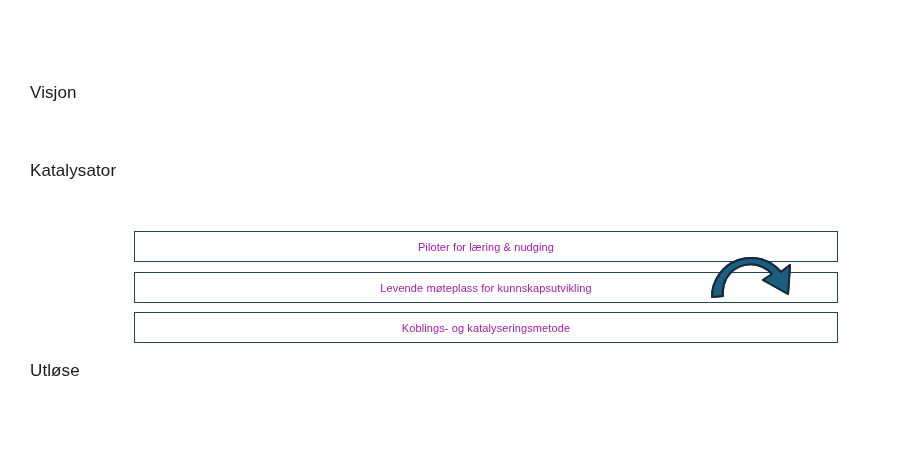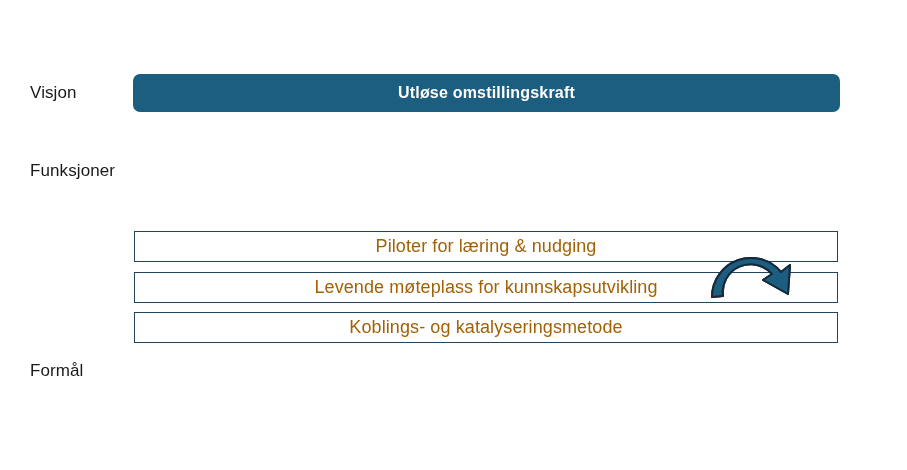--- a/index.html
+++ b/index.html
@@ -94,22 +94,22 @@
     height: 31px;
     background: #ffffff;
     border: 1.6px solid #22455c;
     box-sizing: border-box;
     display: flex;
     align-items: center;
     justify-content: center;
   }
   .init-text {
     font-family: "Liberation Sans", sans-serif;
-    font-size: 18px;
-    color: #a16207;
+    font-size: 11px;
+    color: #a21caf;
     letter-spacing: 0.1px;
   }
   #init-box-0 { top: 231px; }
   #init-box-1 { top: 272px; }
   #init-box-2 { top: 312px; }
 
   
   #cycle-icon {
     position: absolute;
     left: 702px;
@@ -120,28 +120,25 @@
   }
   #cycle-icon svg { display: block; }
 </style>
 </head>
 <body>
 
 <div id="canvas">
 
   <div class="row-label" id="label-visjon">Visjon</div>
 
-  <div class="row-label" id="label-funksjoner">Funksjoner</div>
+  <div class="row-label" id="label-funksjoner">Katalysator</div>
 
 
-  <div class="row-label" id="label-formal">Formål</div>
+  <div class="row-label" id="label-formal">Utløse</div>
 
-  <div class="band" id="band-vision">
-    <span class="band-text">Utløse omstillingskraft</span>
-  </div>
 
 
   <div class="init-box" id="init-box-0">
     <span class="init-text">Piloter for læring &amp; nudging</span>
   </div>
 
   <div class="init-box" id="init-box-2">
     <span class="init-text">Koblings- og katalyseringsmetode</span>
   </div>
 

